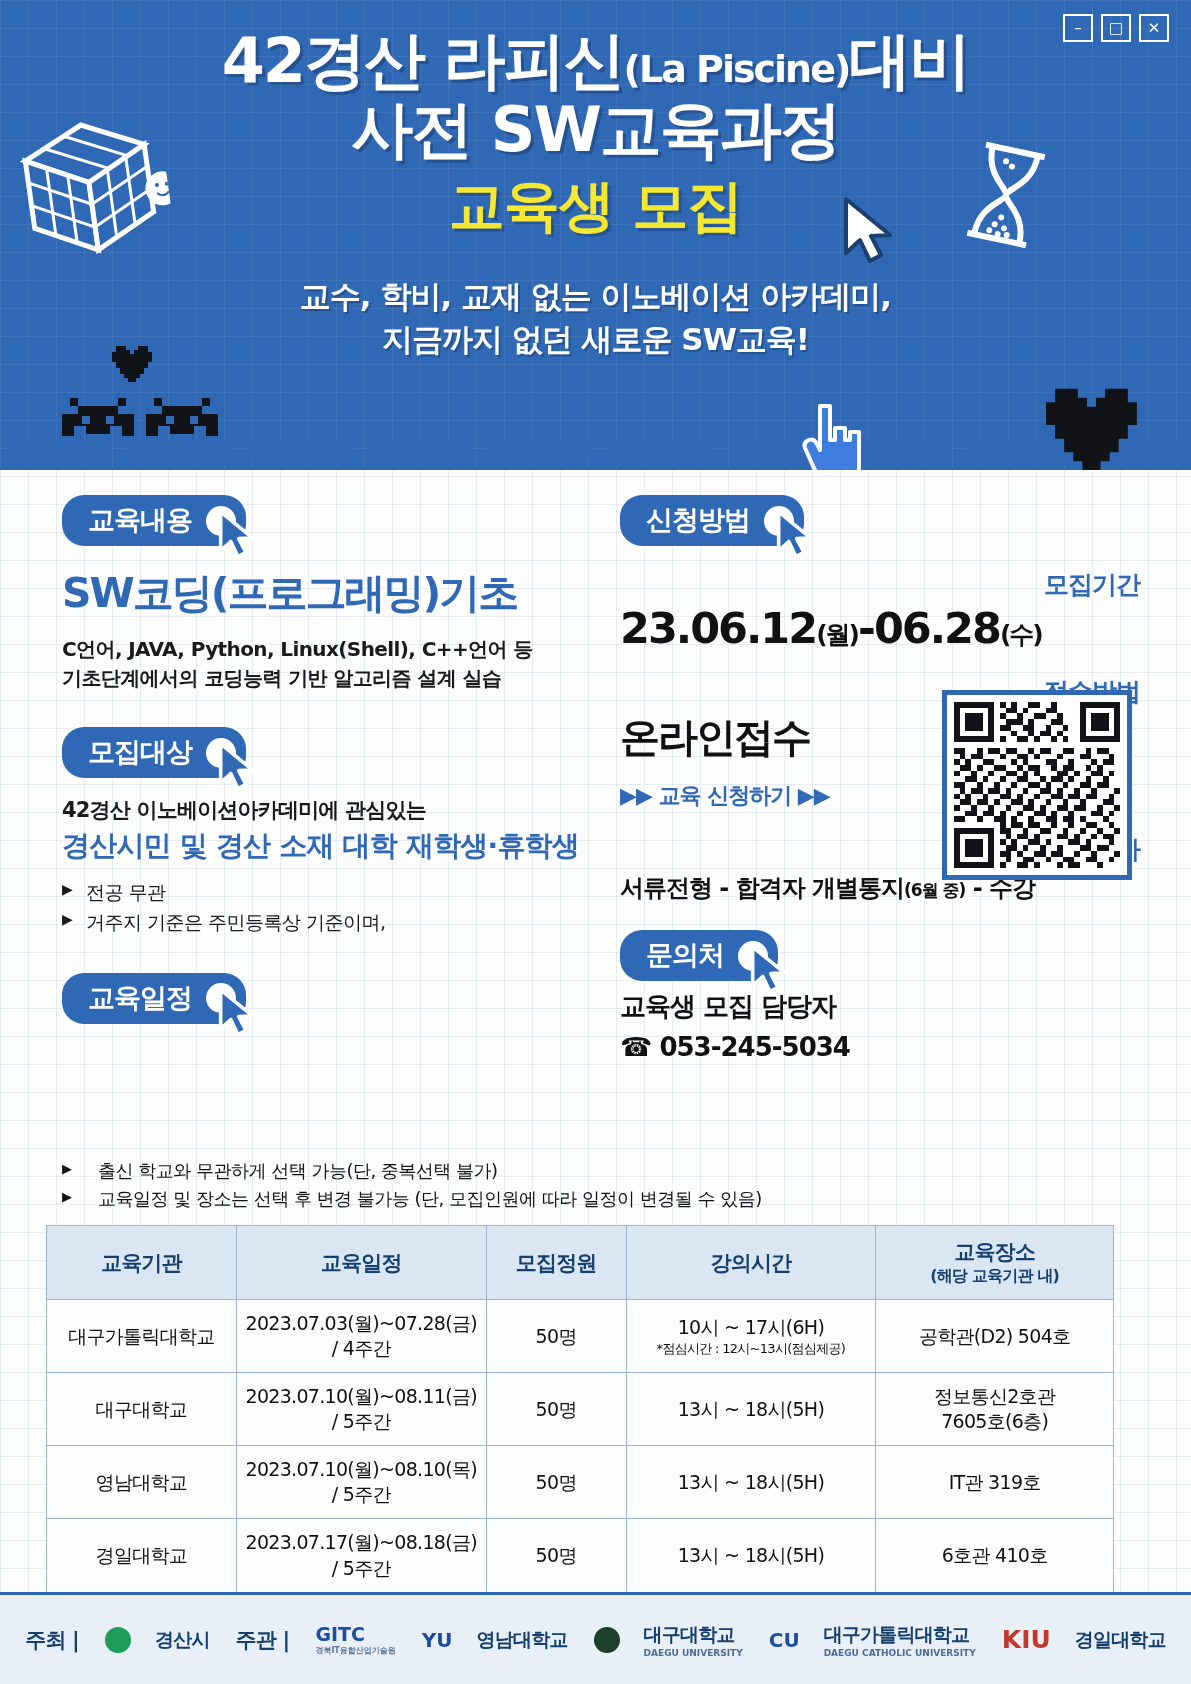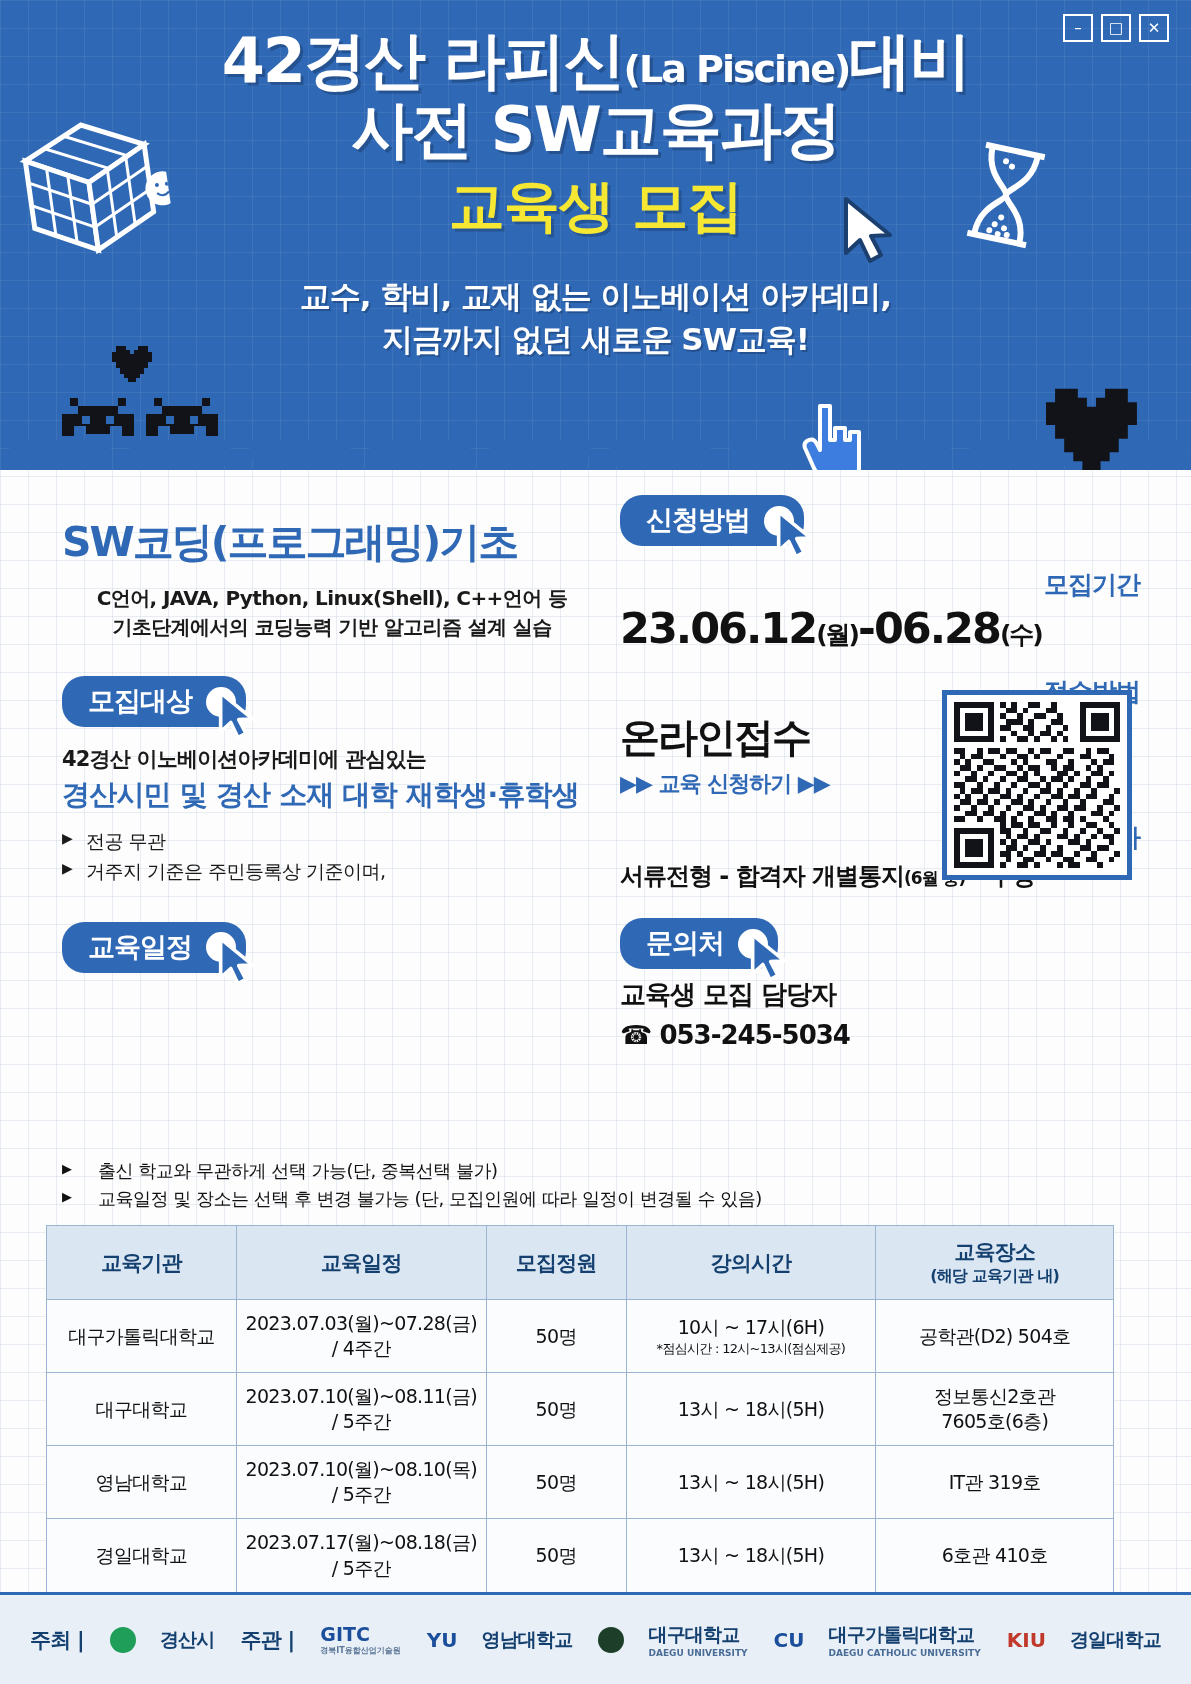--- a/index.html
+++ b/index.html
@@ -96,21 +96,21 @@
   }
   .pill-wrap { position: relative; display: inline-block; }
   .pill-cursor { position: absolute; right: -14px; top: 14px; }
 
   h2.big {
     font-family: "DejaVu Sans", sans-serif; font-weight: bold;
     color: #2f68b5; font-size: 41px; letter-spacing: -2px; margin-top: 20px;
   }
   p.desc {
     font-family: "DejaVu Sans", sans-serif; font-weight: bold;
-    color: #1a1a1a; font-size: 20px; line-height: 1.45; margin-top: 14px; letter-spacing: -0.6px; text-align: center;
+    color: #1a1a1a; font-size: 20px; line-height: 1.45; margin-top: 14px; letter-spacing: -0.6px;
   }
   p.line-dark {
     font-family: "DejaVu Sans", sans-serif; font-weight: bold;
     color: #1a1a1a; font-size: 21px; letter-spacing: -0.8px; margin-top: 18px;
   }
   p.line-blue {
     font-family: "DejaVu Sans", sans-serif; font-weight: bold;
     color: #2f68b5; font-size: 28px; letter-spacing: -0.8px; margin-top: 3px;
   }
   ul.bullets { list-style: none; margin-top: 14px; }
@@ -133,21 +133,21 @@
     font-family: "DejaVu Sans", sans-serif; font-weight: bold;
     color: #111; font-size: 43px; letter-spacing: -2px; margin-top: 2px;
   }
   .rbig .sm { font-size: 25px; }
   .online {
     font-family: "DejaVu Sans", sans-serif; font-weight: bold;
     color: #111; font-size: 40px; letter-spacing: -2px; margin-top: 2px;
   }
   .apply-link {
     font-family: "DejaVu Sans", sans-serif; font-weight: bold;
-    color: #2f68b5; font-size: 22px; letter-spacing: -1px; margin-top: 4px;
+    color: #2f68b5; font-size: 22px; letter-spacing: -1px; margin-top: 16px;
   }
   .rtext {
     font-family: "DejaVu Sans", sans-serif; font-weight: bold;
     color: #111; font-size: 24px; letter-spacing: -1px; margin-top: 6px;
   }
   .rtext .sm { font-size: 17px; }
   .contact-line {
     font-family: "DejaVu Sans", sans-serif; font-weight: bold;
     color: #111; font-size: 26px; letter-spacing: -1px; margin-top: 8px;
   }
@@ -193,21 +193,21 @@
   .f-label {
     font-family: "DejaVu Sans", sans-serif; font-weight: bold;
     font-size: 21px; color: #14406f; letter-spacing: -0.8px;
   }
   .f-item { display: flex; align-items: center; gap: 24px; }
   .f-name { font-family: "DejaVu Sans", sans-serif; font-weight: bold; font-size: 19px; color: #14406f; letter-spacing: -0.8px; }
   .f-name .en { display: block; font-size: 9px; color: #4a6d97; letter-spacing: 0; }
   .logo-circle { width: 26px; height: 26px; border-radius: 50%; background: #1f9e5a; display:inline-block; }
   .logo-dark { width: 26px; height: 26px; border-radius: 50%; background: #1d3f2a; display:inline-block; }
   .logo-box { font-family: "DejaVu Sans", sans-serif; font-weight: bold; font-size: 20px; color: #1b4f9c; }
-  .logo-kiu { font-family: "DejaVu Sans", sans-serif; font-weight: bold; font-size: 20px; color: #c0392b; }
+  .logo-kiu { font-family: "DejaVu Sans", sans-serif; font-weight: bold; font-size: 25px; color: #c0392b; }
   .logo-gi { font-family: "DejaVu Sans", sans-serif; font-weight: bold; font-size: 19px; color: #1b4f9c; }
   .logo-gi .en { display:block; font-size: 8px; color:#5a7696; }
 </style>
 </head>
 <body>
 
 <div class="poster">
 
   <div class="header">
     <div class="header-grid"></div>
@@ -301,20 +301,29 @@
       <div class="t2">교육생 모집</div>
       <div class="t3">
         <div>교수, 학비, 교재 없는 이노베이션 아카데미,</div>
         <div>지금까지 없던 새로운 SW교육!</div>
       </div>
     </div>
   </div>
 
   <div class="col-left">
 
+    <div class="pill-wrap">
+      <div class="pill">
+        <span>교육내용</span>
+        <span class="dot"></span>
+      </div>
+      <svg class="pill-cursor" width="44" height="52" viewBox="0 0 60 72">
+        <path d="M6 4 L6 58 L20 45 L30 66 L41 60 L31 41 L50 40 Z" fill="#2f68b5" stroke="#ffffff" stroke-width="5" stroke-linejoin="round"></path>
+      </svg>
+    </div>
 
     <h2 class="big">SW코딩(프로그래밍)기초</h2>
     <p class="desc">
       <span>C언어, JAVA, Python, Linux(Shell), C++언어 등</span><br>
       <span>기초단계에서의 코딩능력 기반 알고리즘 설계 실습</span>
     </p>
 
     <div style="height:34px"></div>
 
     <div class="pill-wrap">

